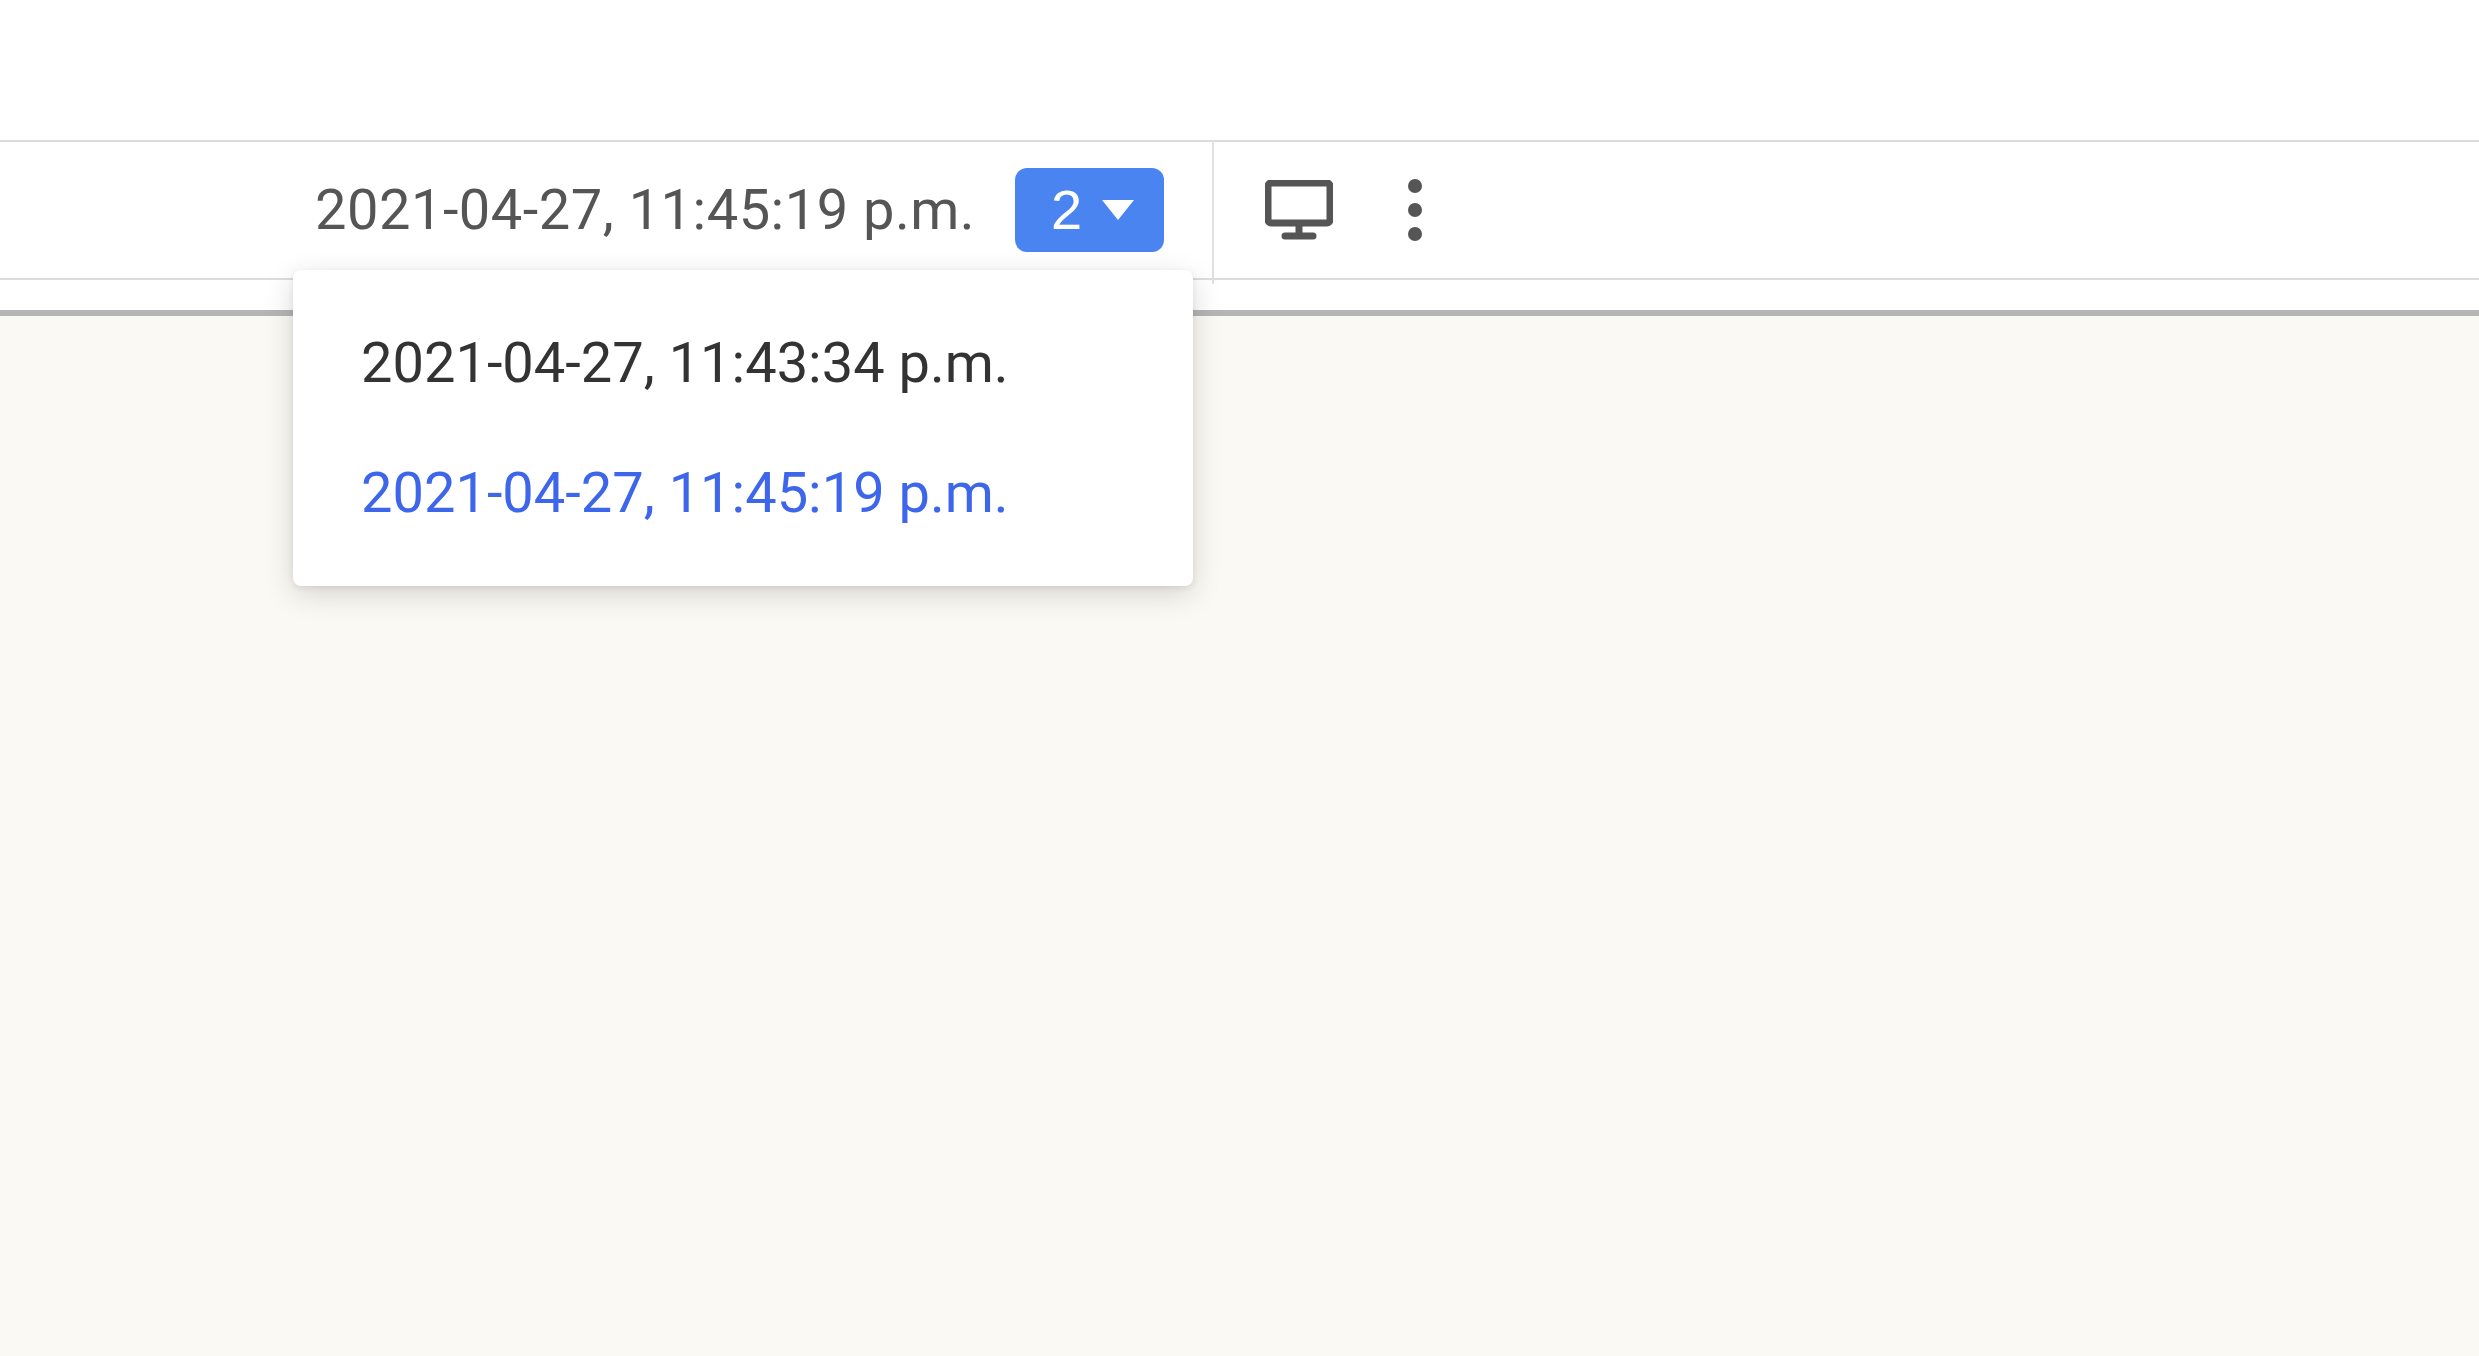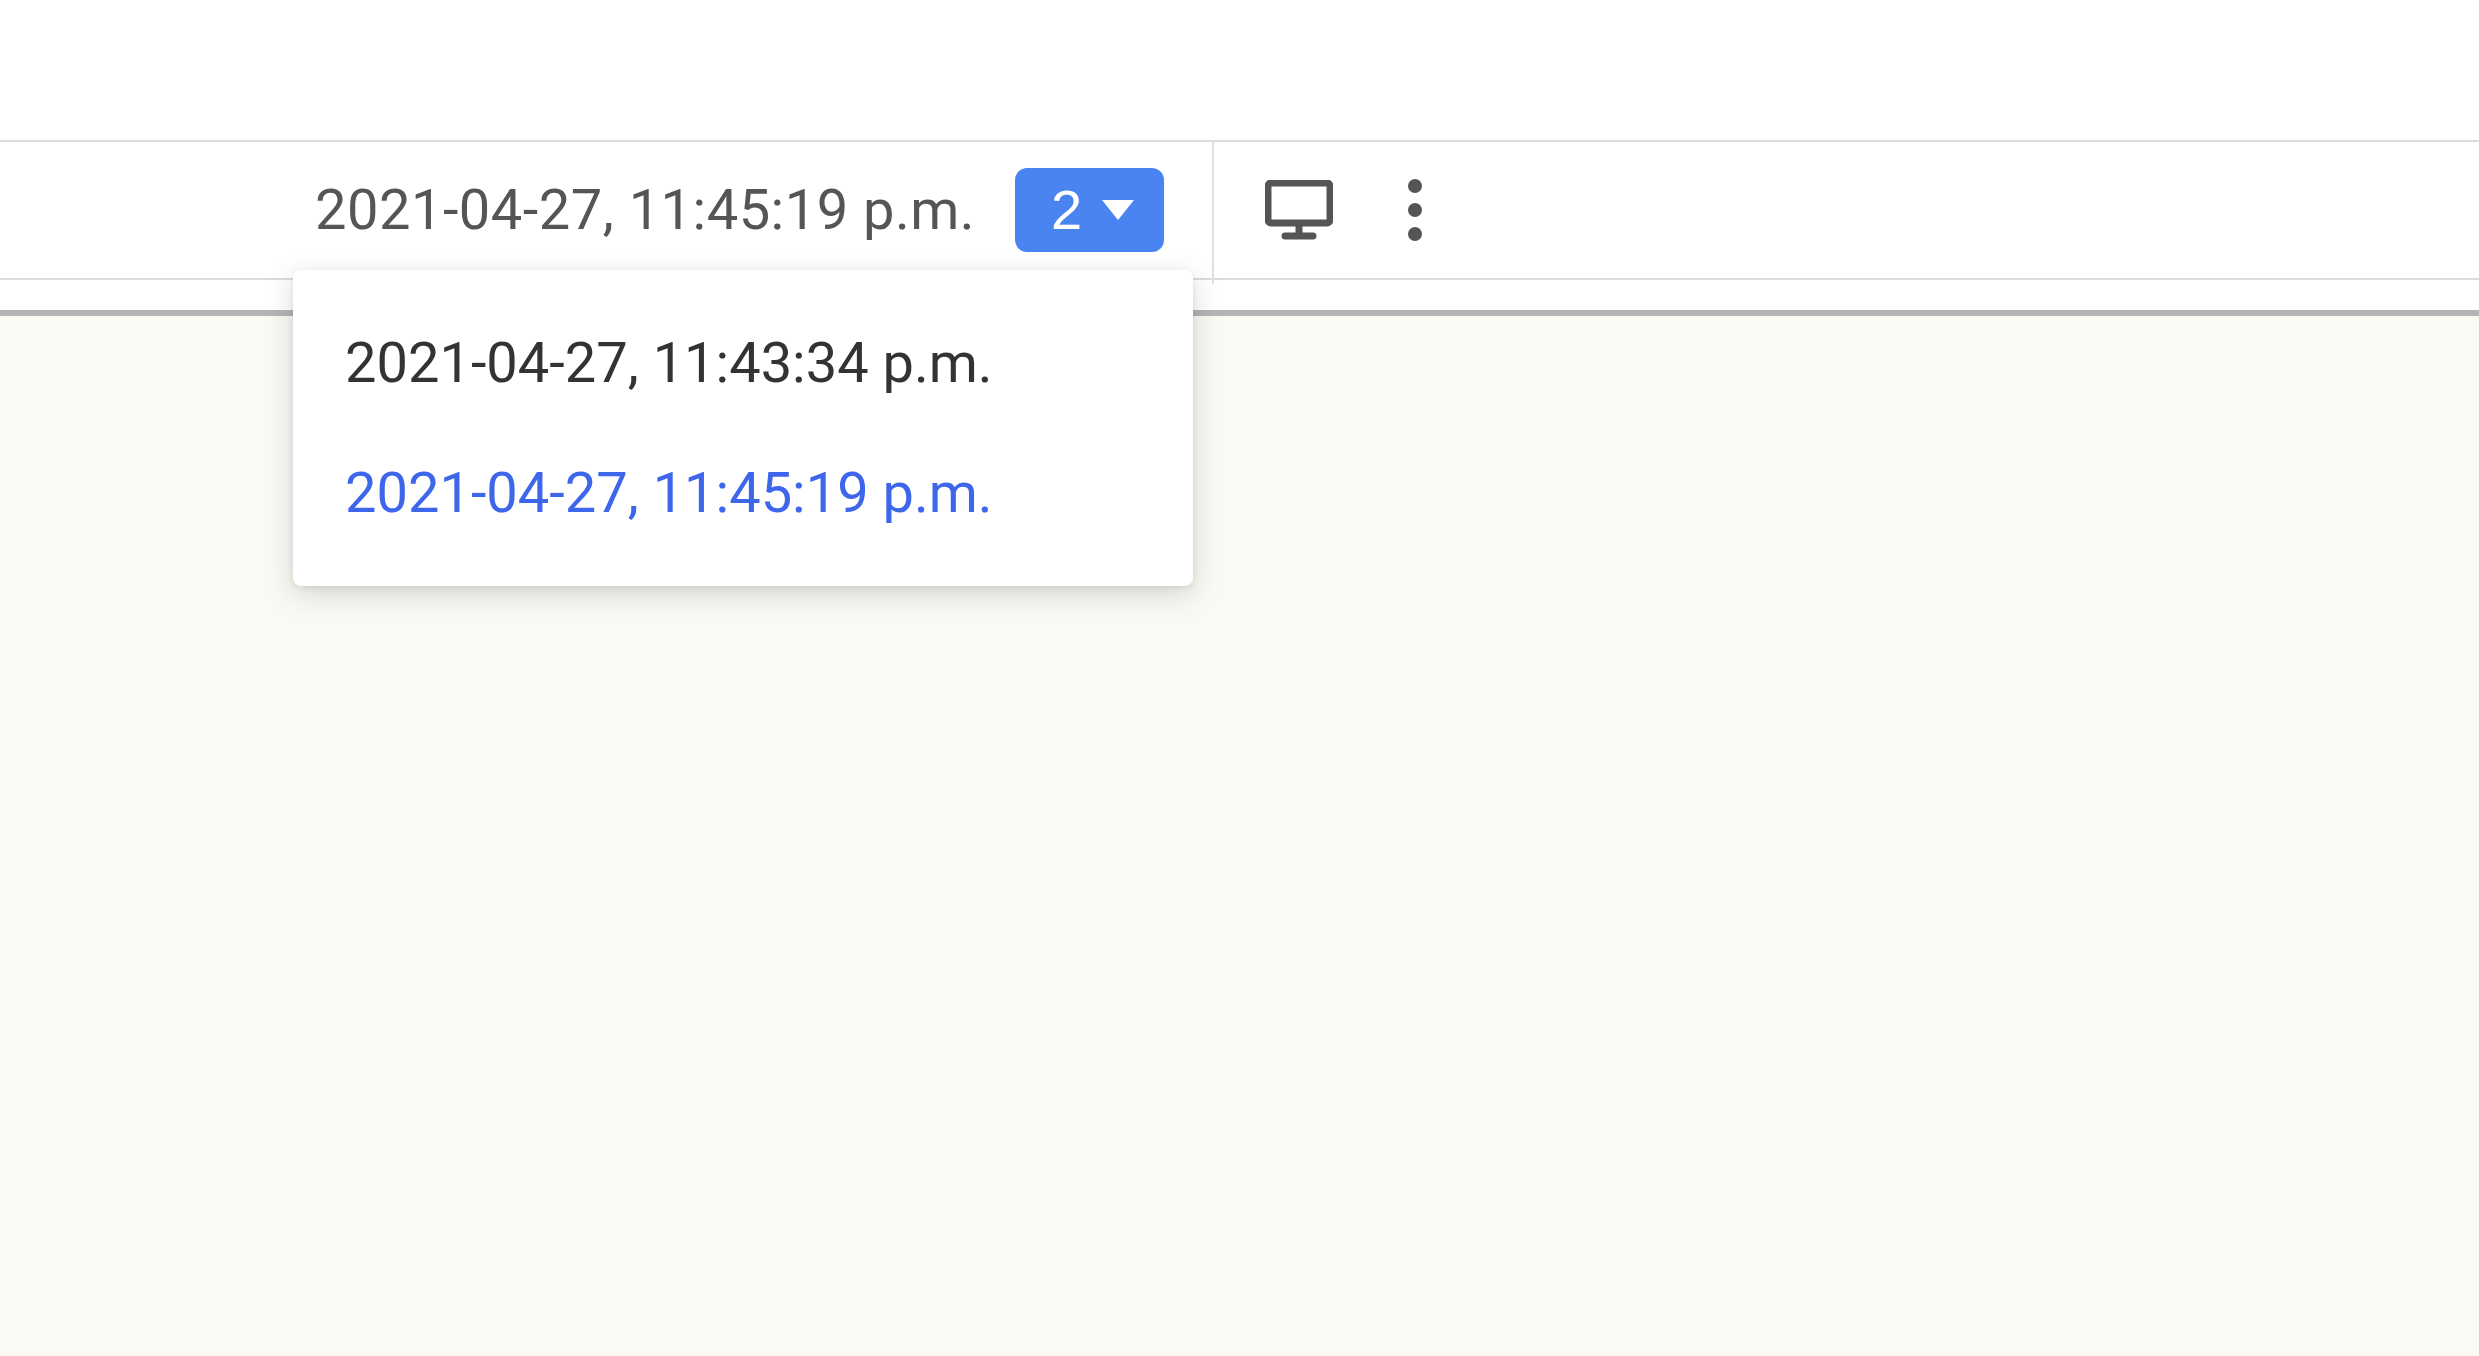--- a/index.html
+++ b/index.html
@@ -122,21 +122,21 @@
       top: 270px;
       width: 900px;
       background: #ffffff;
       border-radius: 8px;
       box-shadow: 0 8px 30px rgba(0,0,0,0.15), 0 2px 6px rgba(0,0,0,0.08);
       z-index: 10;
       padding: 28px 0;
     }
     .dropdown-item {
       font-size: 56px;
-      padding: 32px 52px;
+      padding: 32px 68px;
       color: #333333;
       cursor: pointer;
       white-space: nowrap;
     }
     .dropdown-item.selected {
       color: #3d66eb;
     }
   </style>
 </head>
 <body>

